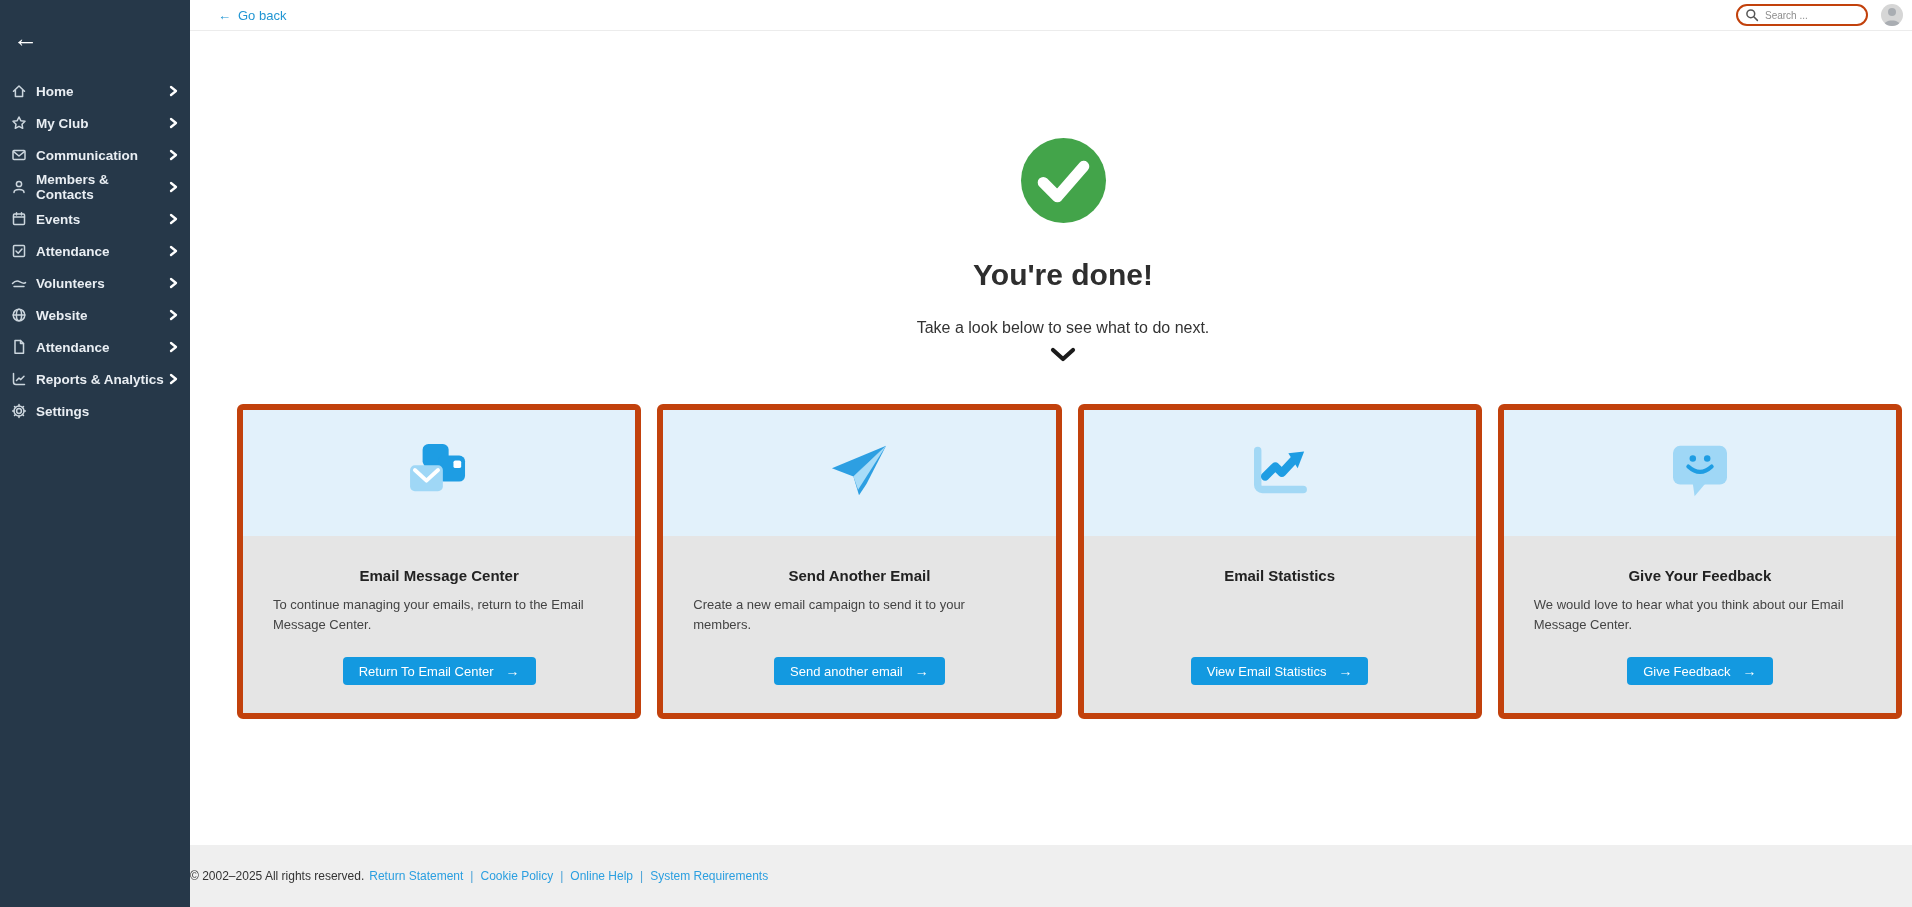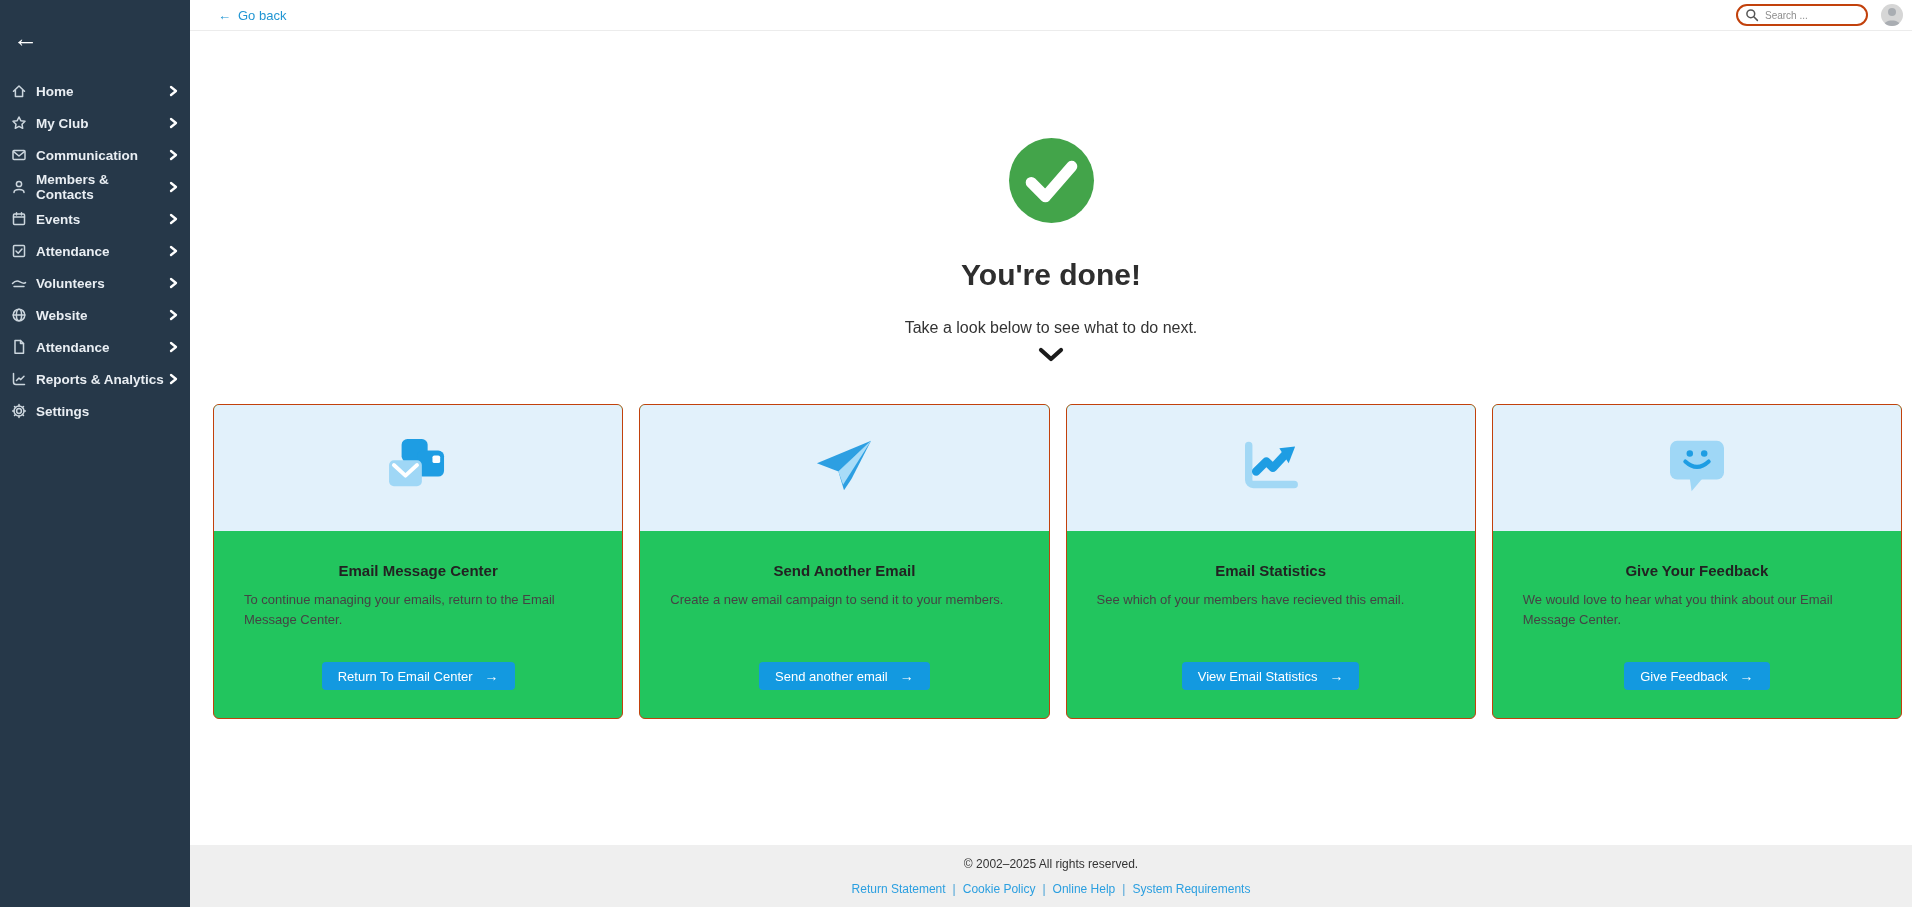--- a/index.html
+++ b/index.html
@@ -24,34 +24,34 @@
   .right { flex:1; display:flex; flex-direction:column; height:907px; }
   .topbar { height:31px; min-height:31px; background:#ffffff; border-bottom:1px solid #ececec; display:flex; align-items:center; padding:0 9px 0 28px; }
   .goback { display:flex; align-items:center; gap:7px; color:#2196d3; font-size:13px; text-decoration:none; cursor:pointer; }
   .topbar-right { margin-left:auto; display:flex; align-items:center; gap:13px; }
   .search { position:relative; }
   .search input { width:132px; height:22px; border:2px solid #c2410c; border-radius:12px; padding:0 8px 0 27px; font-size:10px; color:#555; font-family:inherit; outline:none; background:#fff; }
   .search input::placeholder { color:#8d8d8d; }
   .search-icon { position:absolute; left:9px; top:4px; }
   .avatar { width:22px; height:22px; border-radius:50%; background:#d6d6d6; overflow:hidden; cursor:pointer; flex:none; }
   
-  .main { flex:1; background:#ffffff; display:flex; flex-direction:column; align-items:center; padding-top:107px; overflow:hidden; }
+  .main { flex:1; background:#ffffff; display:flex; flex-direction:column; align-items:center; padding-top:107px; overflow:hidden;padding-left:24px; }
   .done-circle { width:85px; height:85px; border-radius:50%; background:#43a44a; display:flex; align-items:center; justify-content:center; flex:none; }
   .page-title { margin:35px 0 0; font-size:30px; font-weight:bold; color:#2e2e2e; }
   .subtitle { margin:27px 0 0; font-size:16px; color:#333333; }
   .chevron-down { margin-top:9px; }
   .cards { display:flex; gap:16px; margin-top:37px; width:100%; padding:0 10px 0 23px; }
-  .card { flex:1; height:315px; background:#22c55e; border:1px solid #c2410c; border-radius:6px; display:flex; flex-direction:column; overflow:hidden; }
+  .card { flex:1; height:315px; background:#e5e5e5; border:6px solid #c2410c; border-radius:6px; display:flex; flex-direction:column; overflow:hidden; }
   .card-band { height:126px; min-height:126px; background:#e2f1fb; display:flex; align-items:center; justify-content:center; }
   .card-title { margin:31px 0 0; font-size:15px; font-weight:bold; color:#222222; text-align:center; }
   .card-desc { margin:11px 0 0; font-size:13px; line-height:1.55; color:#444444; text-align:left; padding:0 30px; }
   .card-btn { margin:auto auto 28px; background:#1399e0; border:none; border-radius:4px; color:#ffffff; font-size:13px; font-family:inherit; padding:6px 16px; display:flex; align-items:center; gap:12px; cursor:pointer; }
   .btn-arrow { font-weight:bold; font-size:14px; }
   
-  .footer { height:62px; min-height:62px; background:#efefef; display:flex; flex-direction:column; align-items:center; justify-content:center; gap:11px; }
+  .footer { height:62px; min-height:62px; background:#efefef; display:flex; flex-direction:row; align-items:center; justify-content:flex-start; gap:5px; }
   .copyright { font-size:12px; color:#333333; }
   .footer-links { display:flex; align-items:center; gap:7px; font-size:12px; }
   .footer-links a { color:#2b9fe0; text-decoration:none; cursor:pointer; }
   .sep { color:#4aa3d8; }
 </style>
 </head>
 <body>
 
 <nav class="sidebar">
 
@@ -310,21 +310,20 @@
         <div class="card-band">
           <span>
             <svg width="60" height="52" viewBox="0 0 64 56">
               <path d="M8 6 V43 a5 5 0 0 0 5 5 H57" stroke="#a2d8f5" stroke-width="8" fill="none" stroke-linecap="round"></path>
               <path d="M16 34 L27 23 L34 30 L47 16" stroke="#1e9de3" stroke-width="9" fill="none" stroke-linecap="round" stroke-linejoin="round"></path>
               <polygon points="41,9 58,7 51,25" fill="#1e9de3"></polygon>
             </svg>
           </span>
         </div>
         <h3 class="card-title">Email Statistics</h3>
-        <p class="card-desc">See which of your members have recieved this email.</p>
         <button class="card-btn">
           <span>View Email Statistics</span>
           <span class="btn-arrow">→</span>
         </button>
       </div>
 
       <div class="card">
         <div class="card-band">
           <span>
             <svg width="58" height="54" viewBox="0 0 64 60">

